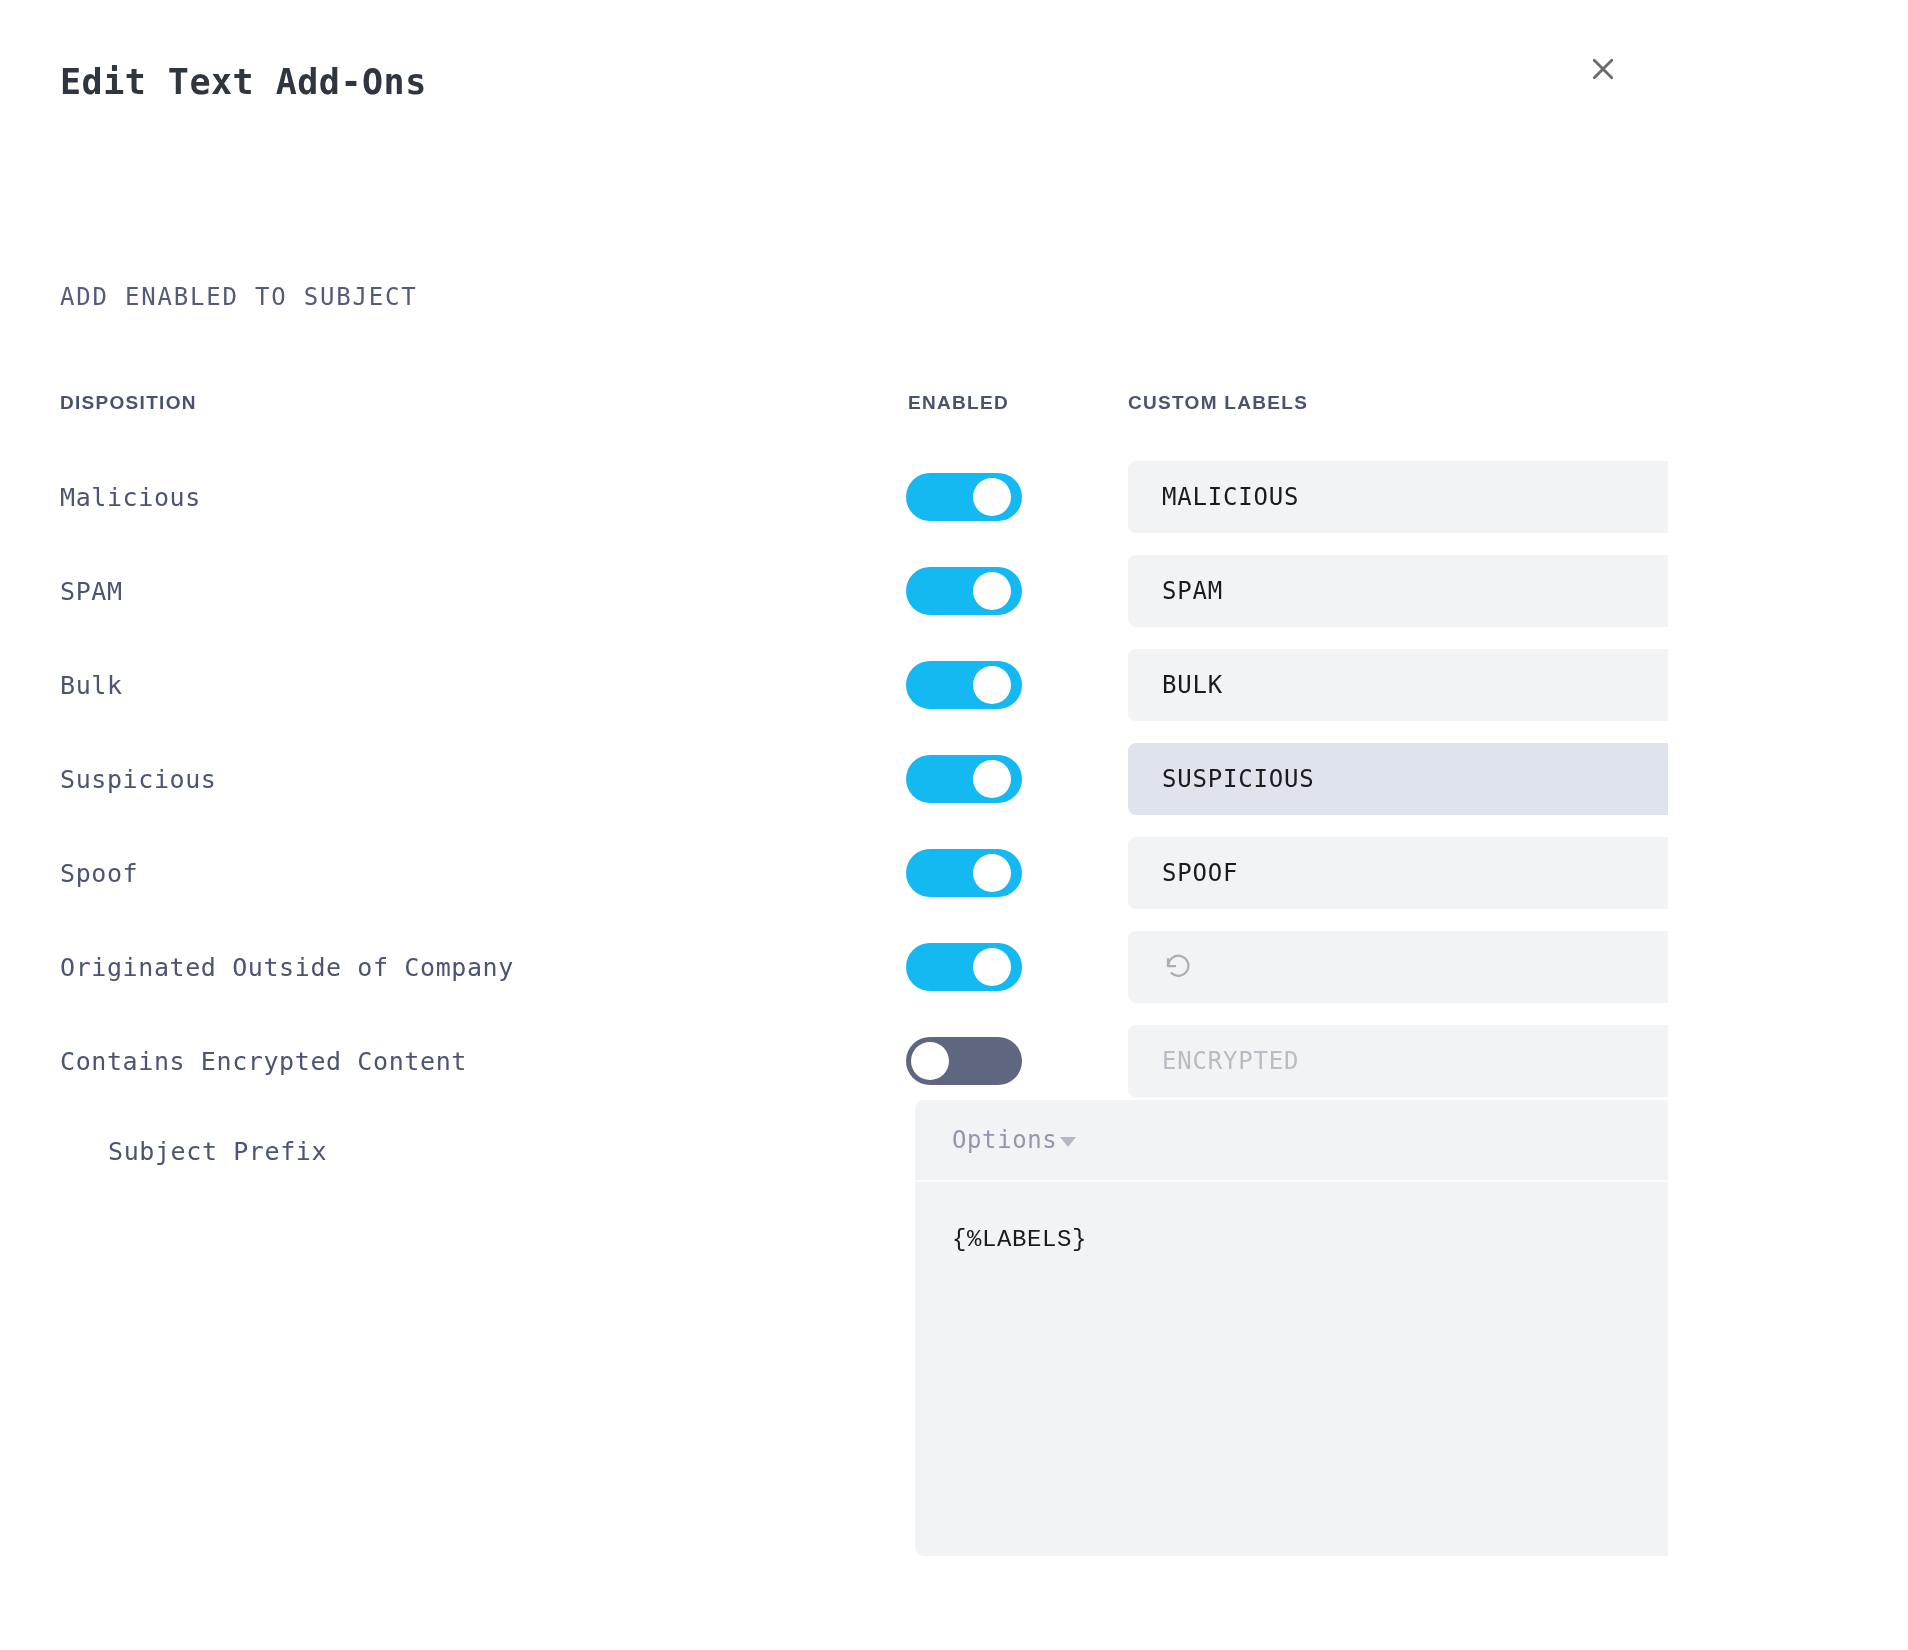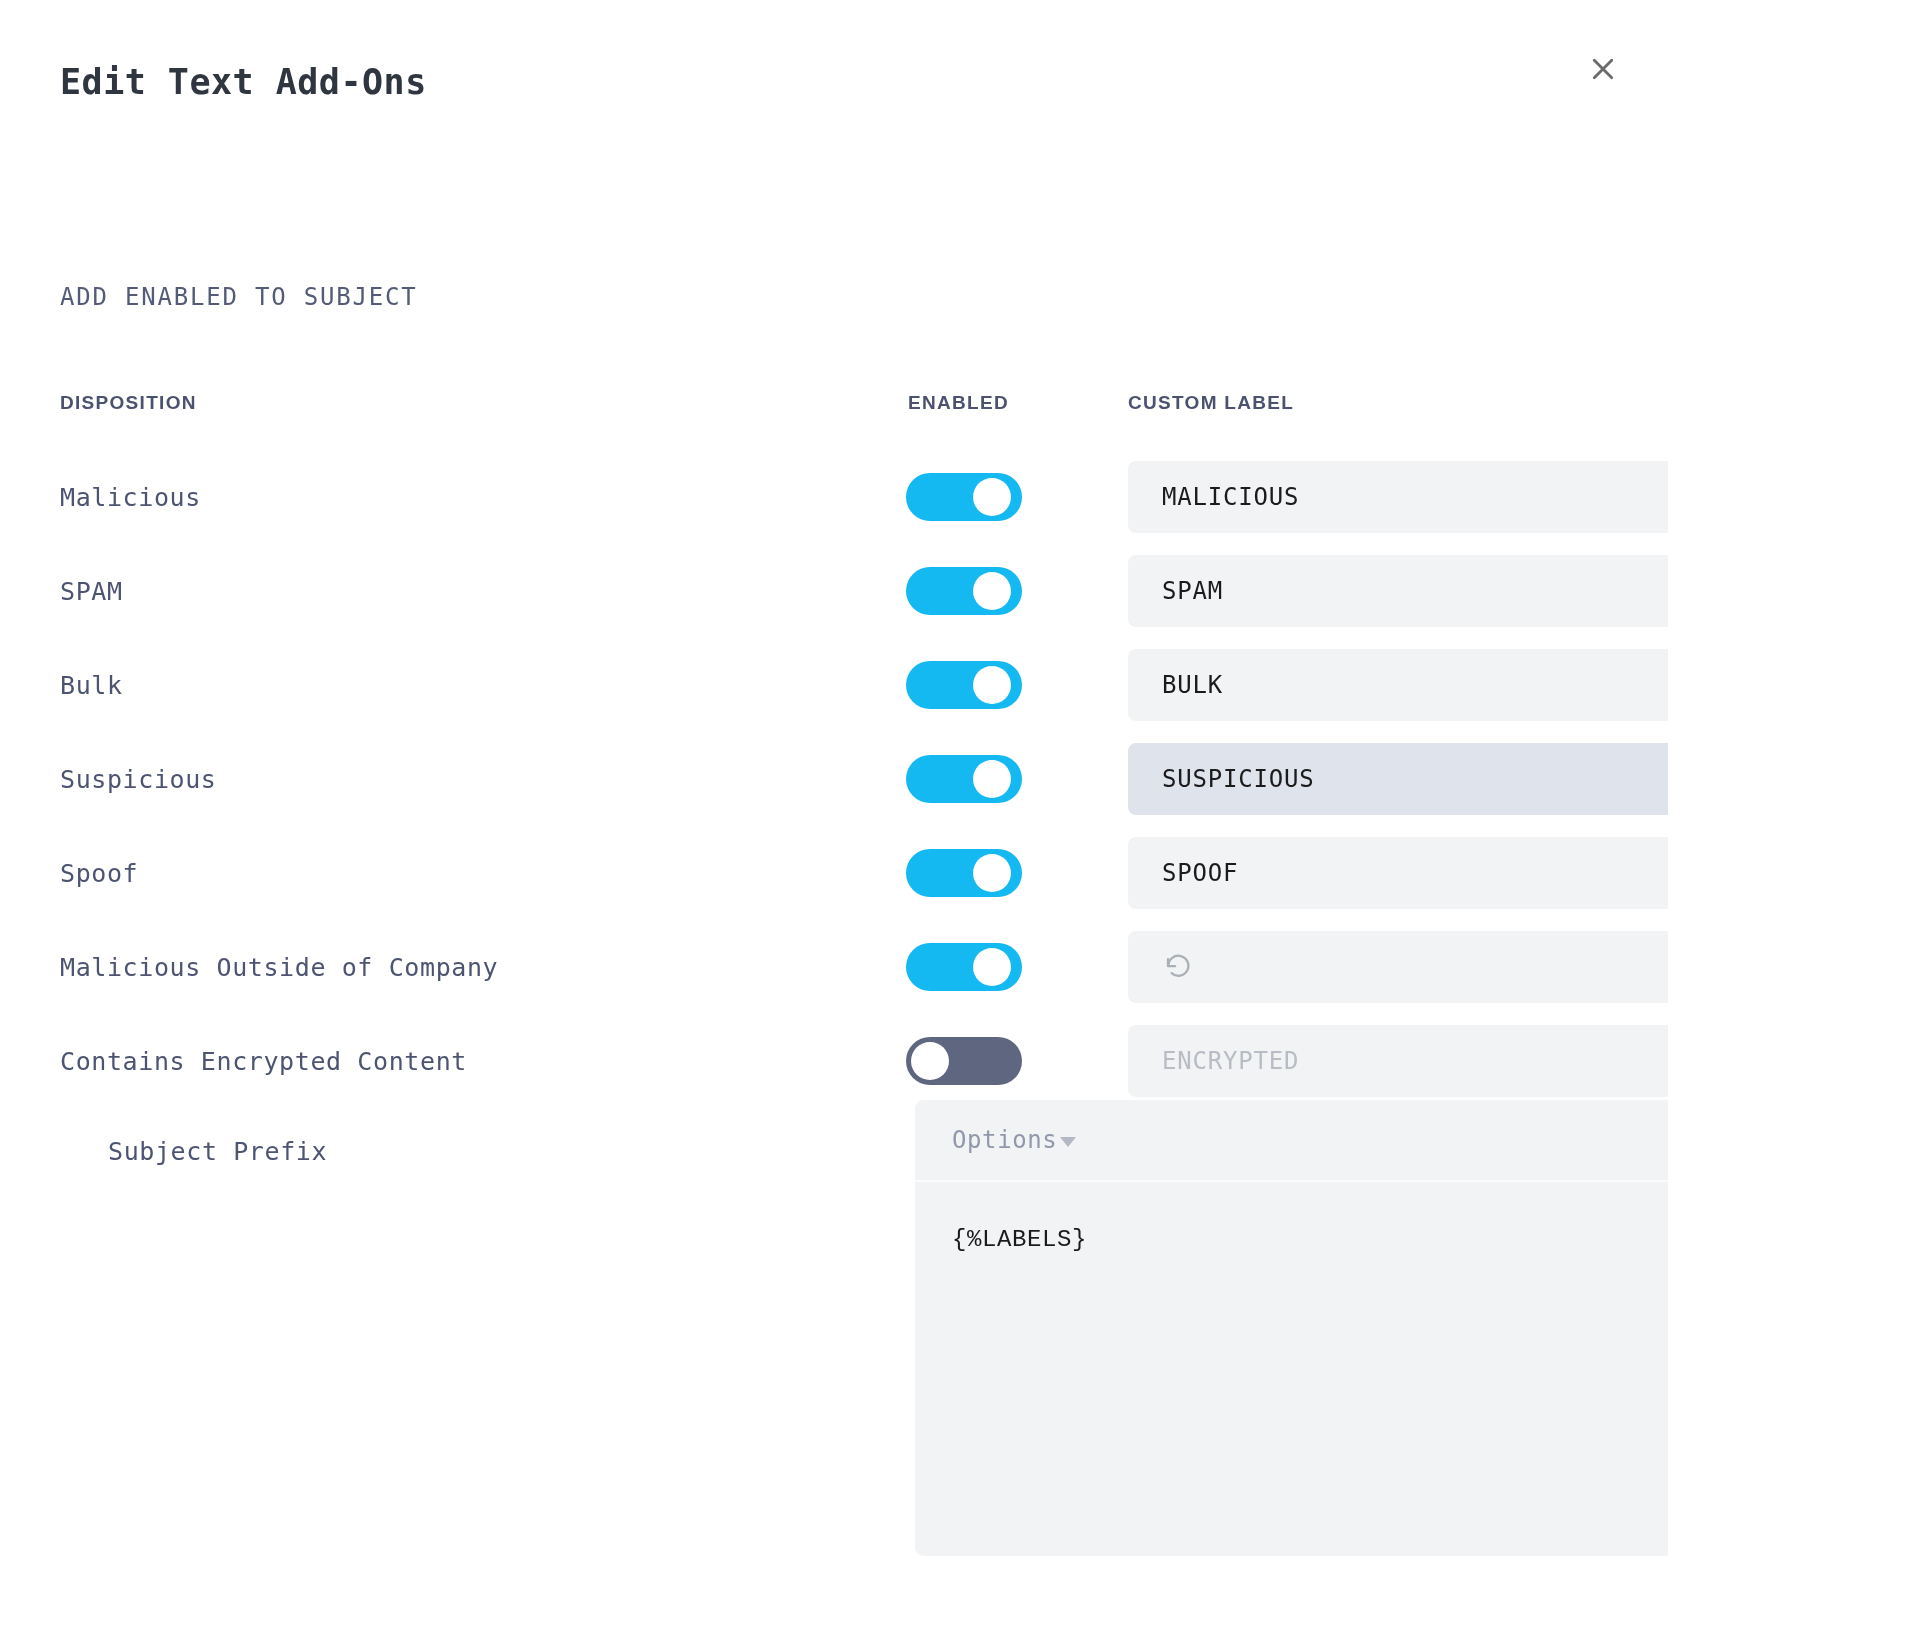--- a/index.html
+++ b/index.html
@@ -265,21 +265,21 @@
         <line x1="5" y1="5" x2="19" y2="19"></line>
         <line x1="19" y1="5" x2="5" y2="19"></line>
       </svg>
     </span>
   </button>
 
   <div class="section-title">ADD ENABLED TO SUBJECT</div>
 
   <div class="col-head disposition">DISPOSITION</div>
   <div class="col-head enabled">ENABLED</div>
-  <div class="col-head custom">CUSTOM LABEL</div>
+  <div class="col-head custom">CUSTOM LABELS</div>
 
   <div id="rows-container">
       <div class="row" style="top: 450px;">
         <div class="row-label">Malicious</div>
         <button class="toggle">
           <span class="knob"></span>
         </button>
         <div class="label-field">
           <span class="value">MALICIOUS</span>
           <span class="field-icons">
@@ -364,21 +364,21 @@
             <button class="icon-btn">
               <svg width="30" height="30" viewBox="0 0 24 24" fill="none" stroke="currentColor" stroke-width="1.8" stroke-linecap="round" stroke-linejoin="round">
                 <path d="M3.5 11a8 8 0 1 1 2.6 5.9"></path>
                 <polyline points="3.2,5.6 3.2,11.3 8.9,11.3"></polyline>
               </svg>
             </button>
           </span>
         </div>
       </div>
       <div class="row" style="top: 920px;">
-        <div class="row-label">Malicious Outside of Company</div>
+        <div class="row-label">Originated Outside of Company</div>
         <button class="toggle">
           <span class="knob"></span>
         </button>
         <div class="label-field">
           <span class="field-icons">
             <button class="icon-btn">
               <svg width="30" height="30" viewBox="0 0 24 24" fill="none" stroke="currentColor" stroke-width="1.8" stroke-linecap="round" stroke-linejoin="round">
                 <path d="M3.5 11a8 8 0 1 1 2.6 5.9"></path>
                 <polyline points="3.2,5.6 3.2,11.3 8.9,11.3"></polyline>
               </svg>

